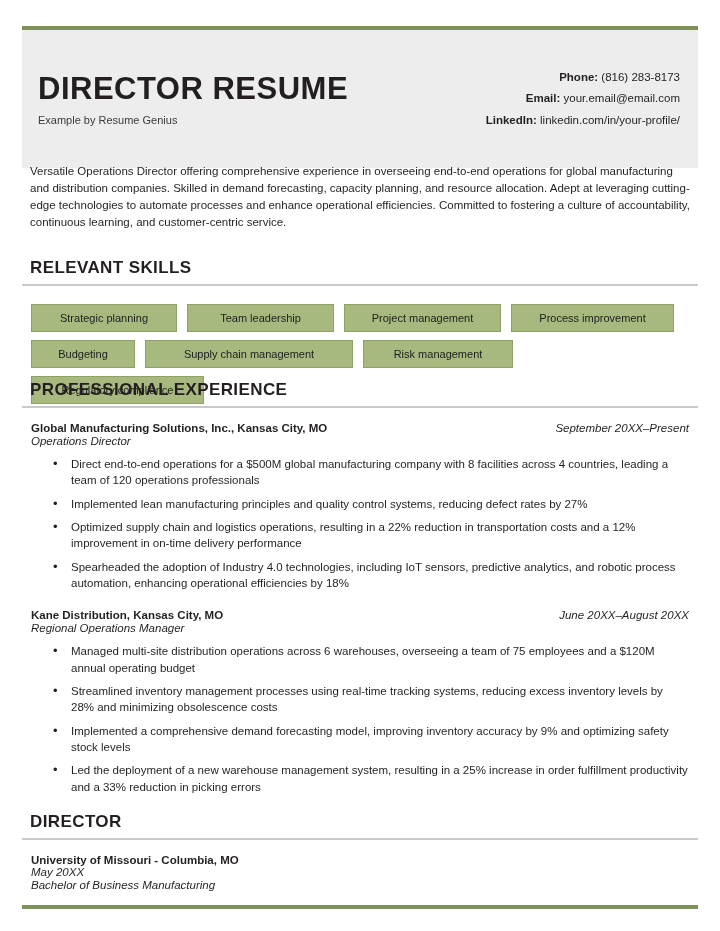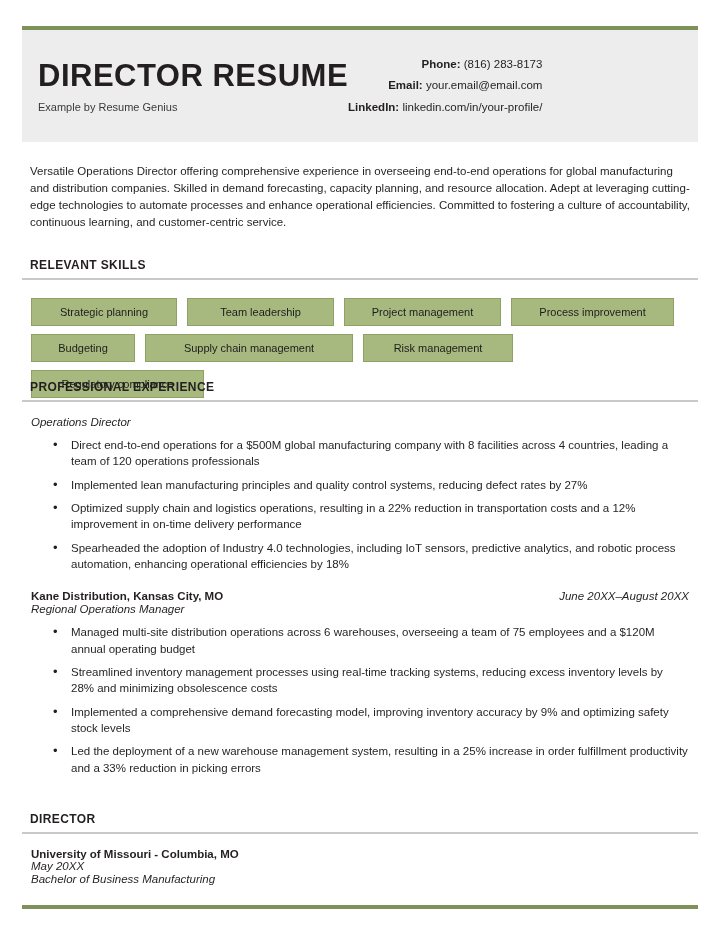--- a/index.html
+++ b/index.html
@@ -34,24 +34,25 @@
     left: 22px; right: 22px;
     bottom: 22px;
     height: 4px;
     background: #7e9158;
   }
   .header {
     position: absolute;
     left: 22px;
     right: 22px;
     top: 30px;
-    height: 112px;
+    height: 138px;
     background: #ededed;
     display: flex;
     align-items: center;
+    justify-content: space-between;
     box-sizing: border-box;
     padding: 0 18px 0 16px;
   }
   .header-left { }
   .name {
     font-size: 31px;
     font-weight: bold;
     letter-spacing: 0.5px;
     color: #231f20;
     line-height: 1.1;
@@ -79,21 +80,21 @@
     font-size: 11.5px;
     line-height: 1.47;
     color: #231f20;
   }
   .section {
     position: absolute;
     left: 22px;
     right: 22px;
   }
   .section-title {
-    font-size: 12px;
+    font-size: 17px;
     font-weight: bold;
     letter-spacing: 0.4px;
     color: #231f20;
     padding: 0 0 6px 8px;
   }
   .section-rule {
     height: 2px;
     background: #c9c9c9;
     margin-bottom: 10px;
   }
@@ -220,20 +221,24 @@
       <div class="skill" style="width:150px">Risk management</div>
       <div class="skill" style="width:173px">Regulatory compliance</div>
     </div>
   </div>
 
   <div class="section" style="top: 380px;">
     <div class="section-title">PROFESSIONAL EXPERIENCE</div>
     <div class="section-rule"></div>
 
     <div class="job" style="margin-top:14px;">
+      <div class="job-head">
+        <div class="job-title">Global Manufacturing Solutions, Inc., Kansas City, MO</div>
+        <div class="job-dates">September 20XX–Present</div>
+      </div>
       <div class="job-role">Operations Director</div>
       <ul class="bullets">
         <li>Direct end-to-end operations for a $500M global manufacturing company with 8 facilities across 4 countries, leading a team of 120 operations professionals</li>
         <li>Implemented lean manufacturing principles and quality control systems, reducing defect rates by 27%</li>
         <li>Optimized supply chain and logistics operations, resulting in a 22% reduction in transportation costs and a 12% improvement in on-time delivery performance</li>
         <li>Spearheaded the adoption of Industry 4.0 technologies, including IoT sensors, predictive analytics, and robotic process automation, enhancing operational efficiencies by 18%</li>
       </ul>
     </div>
 
     <div class="job" style="margin-top:18px;">

